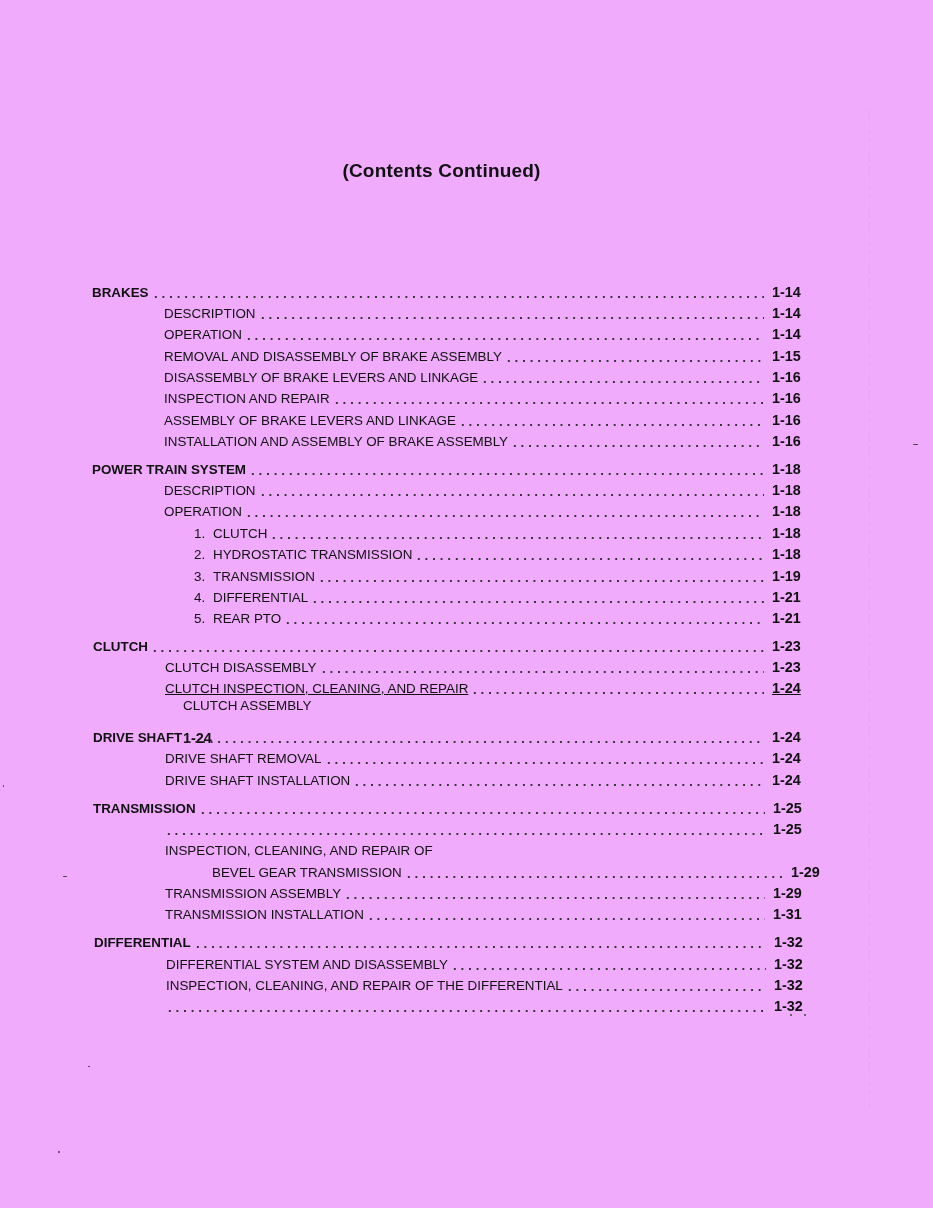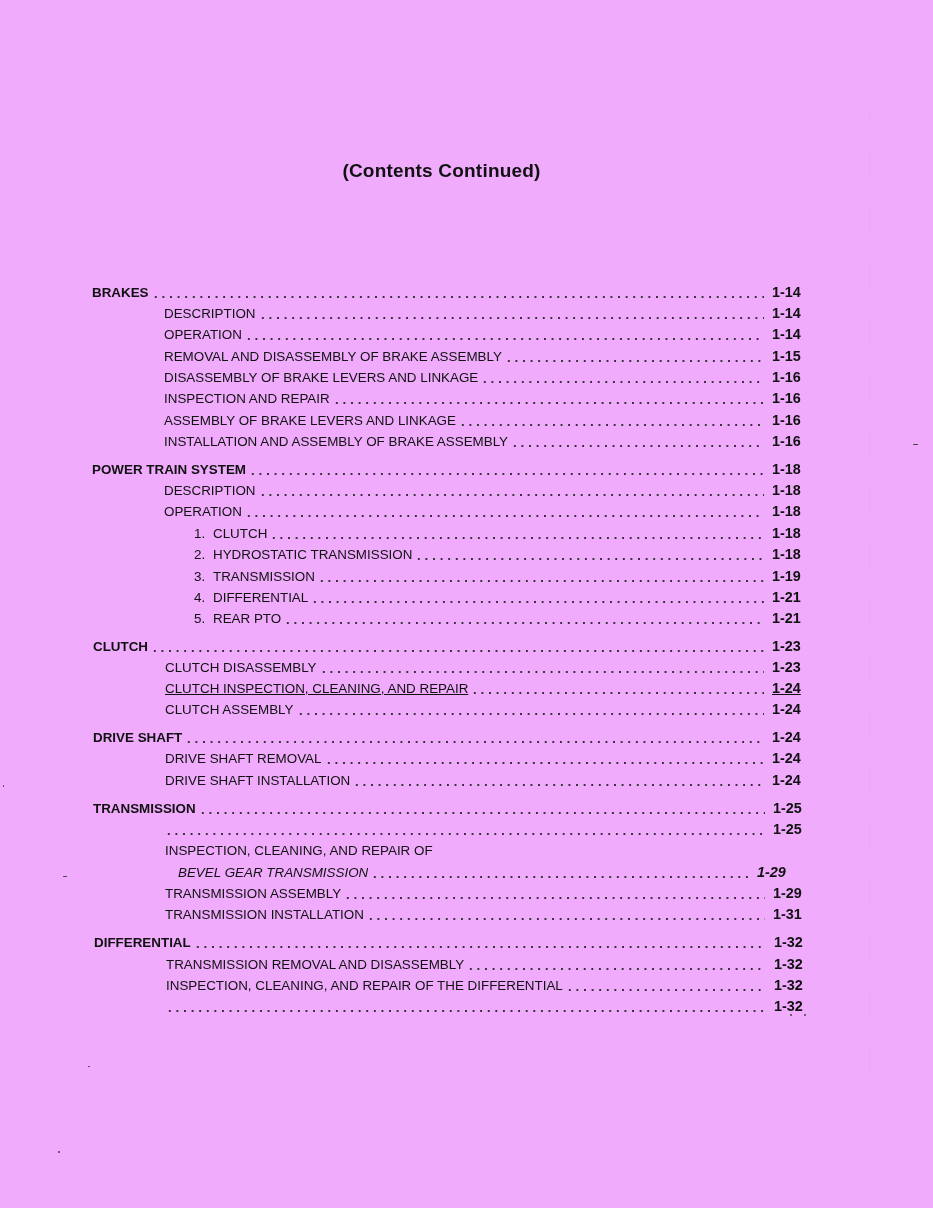--- a/index.html
+++ b/index.html
@@ -209,21 +209,21 @@
     <div class="entry" style="top:656px; left:165px; width:643px;">
       <span class="label">CLUTCH DISASSEMBLY</span>
       <span class="leader"></span>
       <span class="page-num">1-23</span>
     </div>
     <div class="entry" style="top:677px; left:165px; width:643px;text-decoration:underline;">
       <span class="label">CLUTCH INSPECTION, CLEANING, AND REPAIR</span>
       <span class="leader"></span>
       <span class="page-num">1-24</span>
     </div>
-    <div class="entry" style="top:698px; left:165px; width:643px;">
+    <div class="entry" style="top:698px; left:183px; width:643px;flex-direction:column;">
       <span class="label">CLUTCH ASSEMBLY</span>
       <span class="leader"></span>
       <span class="page-num">1-24</span>
     </div>
 
     <div class="entry section" style="top:726px; left:93px; width:715px;">
       <span class="label">DRIVE SHAFT</span>
       <span class="leader"></span>
       <span class="page-num">1-24</span>
     </div>
@@ -245,21 +245,21 @@
     </div>
     <div class="entry" style="top:818px; left:165px; width:644px;">
       <span class="leader"></span>
       <span class="page-num">1-25</span>
     </div>
     <div class="entry no-leader" style="top:839px; left:165px; width:644px;">
       <span class="label">INSPECTION, CLEANING, AND REPAIR OF</span>
       <span class="leader"></span>
       <span class="page-num"></span>
     </div>
-    <div class="entry" style="top:861px; left:178px; width:615px;font-style:italic;">
+    <div class="entry" style="top:861px; left:212px; width:615px;">
       <span class="label">BEVEL GEAR TRANSMISSION</span>
       <span class="leader"></span>
       <span class="page-num">1-29</span>
     </div>
     <div class="entry" style="top:882px; left:165px; width:644px;">
       <span class="label">TRANSMISSION ASSEMBLY</span>
       <span class="leader"></span>
       <span class="page-num">1-29</span>
     </div>
     <div class="entry" style="top:903px; left:165px; width:644px;">
@@ -267,21 +267,21 @@
       <span class="leader"></span>
       <span class="page-num">1-31</span>
     </div>
 
     <div class="entry section" style="top:931px; left:94px; width:716px;">
       <span class="label">DIFFERENTIAL</span>
       <span class="leader"></span>
       <span class="page-num">1-32</span>
     </div>
     <div class="entry" style="top:953px; left:166px; width:644px;">
-      <span class="label">TRANSMISSION REMOVAL AND DISASSEMBLY</span>
+      <span class="label">DIFFERENTIAL SYSTEM AND DISASSEMBLY</span>
       <span class="leader"></span>
       <span class="page-num">1-32</span>
     </div>
     <div class="entry" style="top:974px; left:166px; width:644px;">
       <span class="label">INSPECTION, CLEANING, AND REPAIR OF THE DIFFERENTIAL</span>
       <span class="leader"></span>
       <span class="page-num">1-32</span>
     </div>
     <div class="entry" style="top:995px; left:166px; width:644px;">
       <span class="leader"></span>

